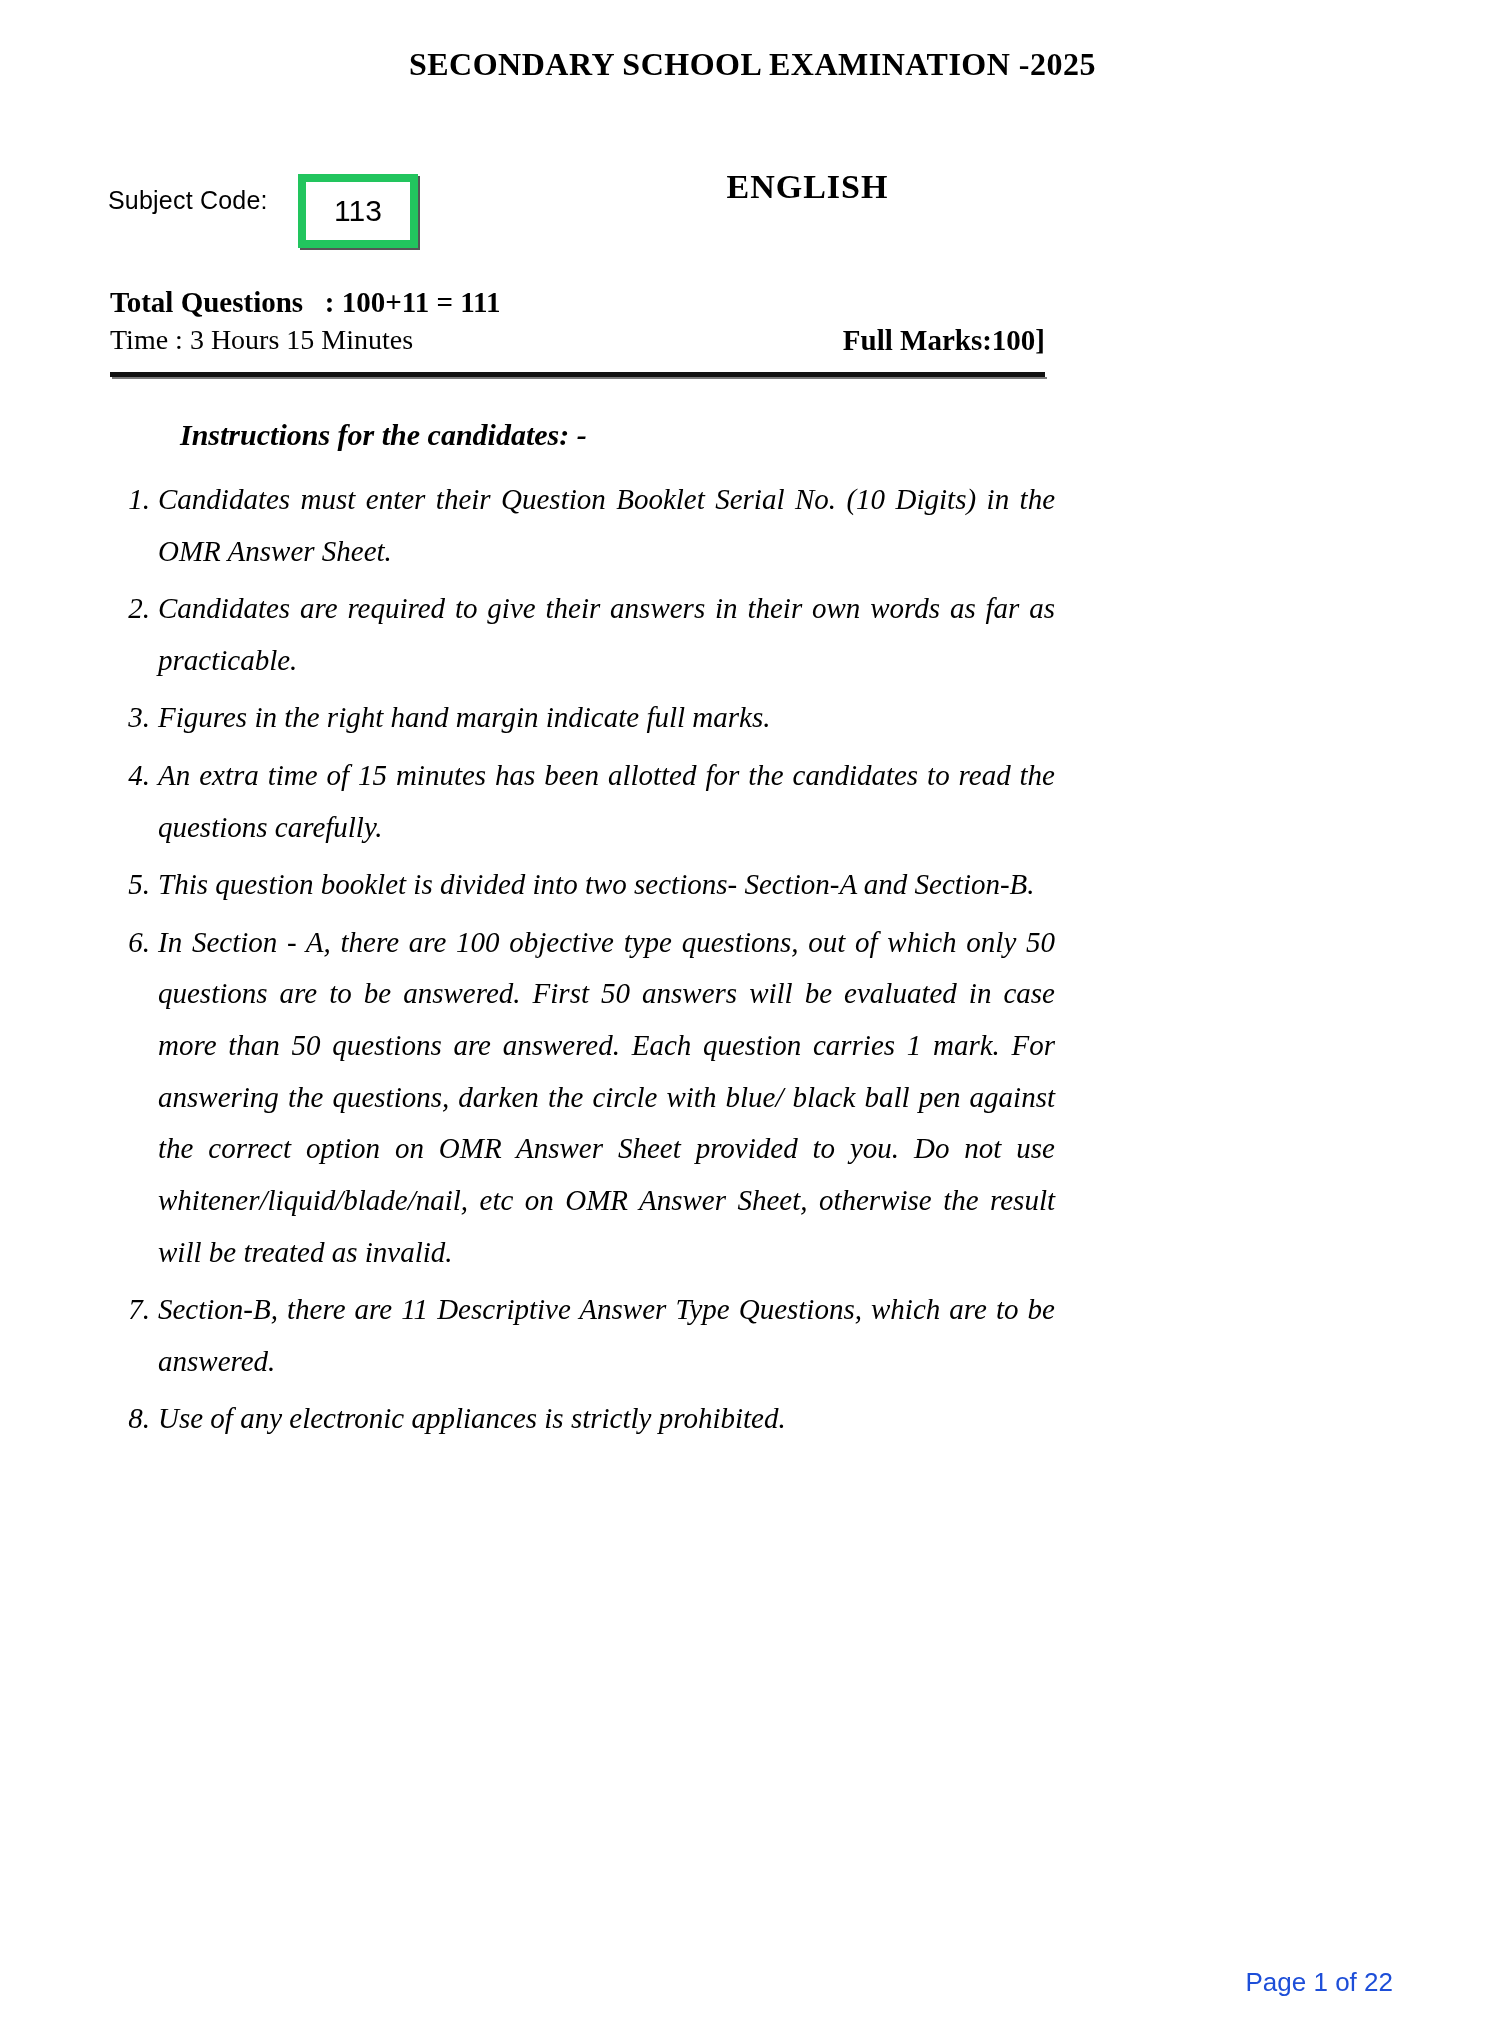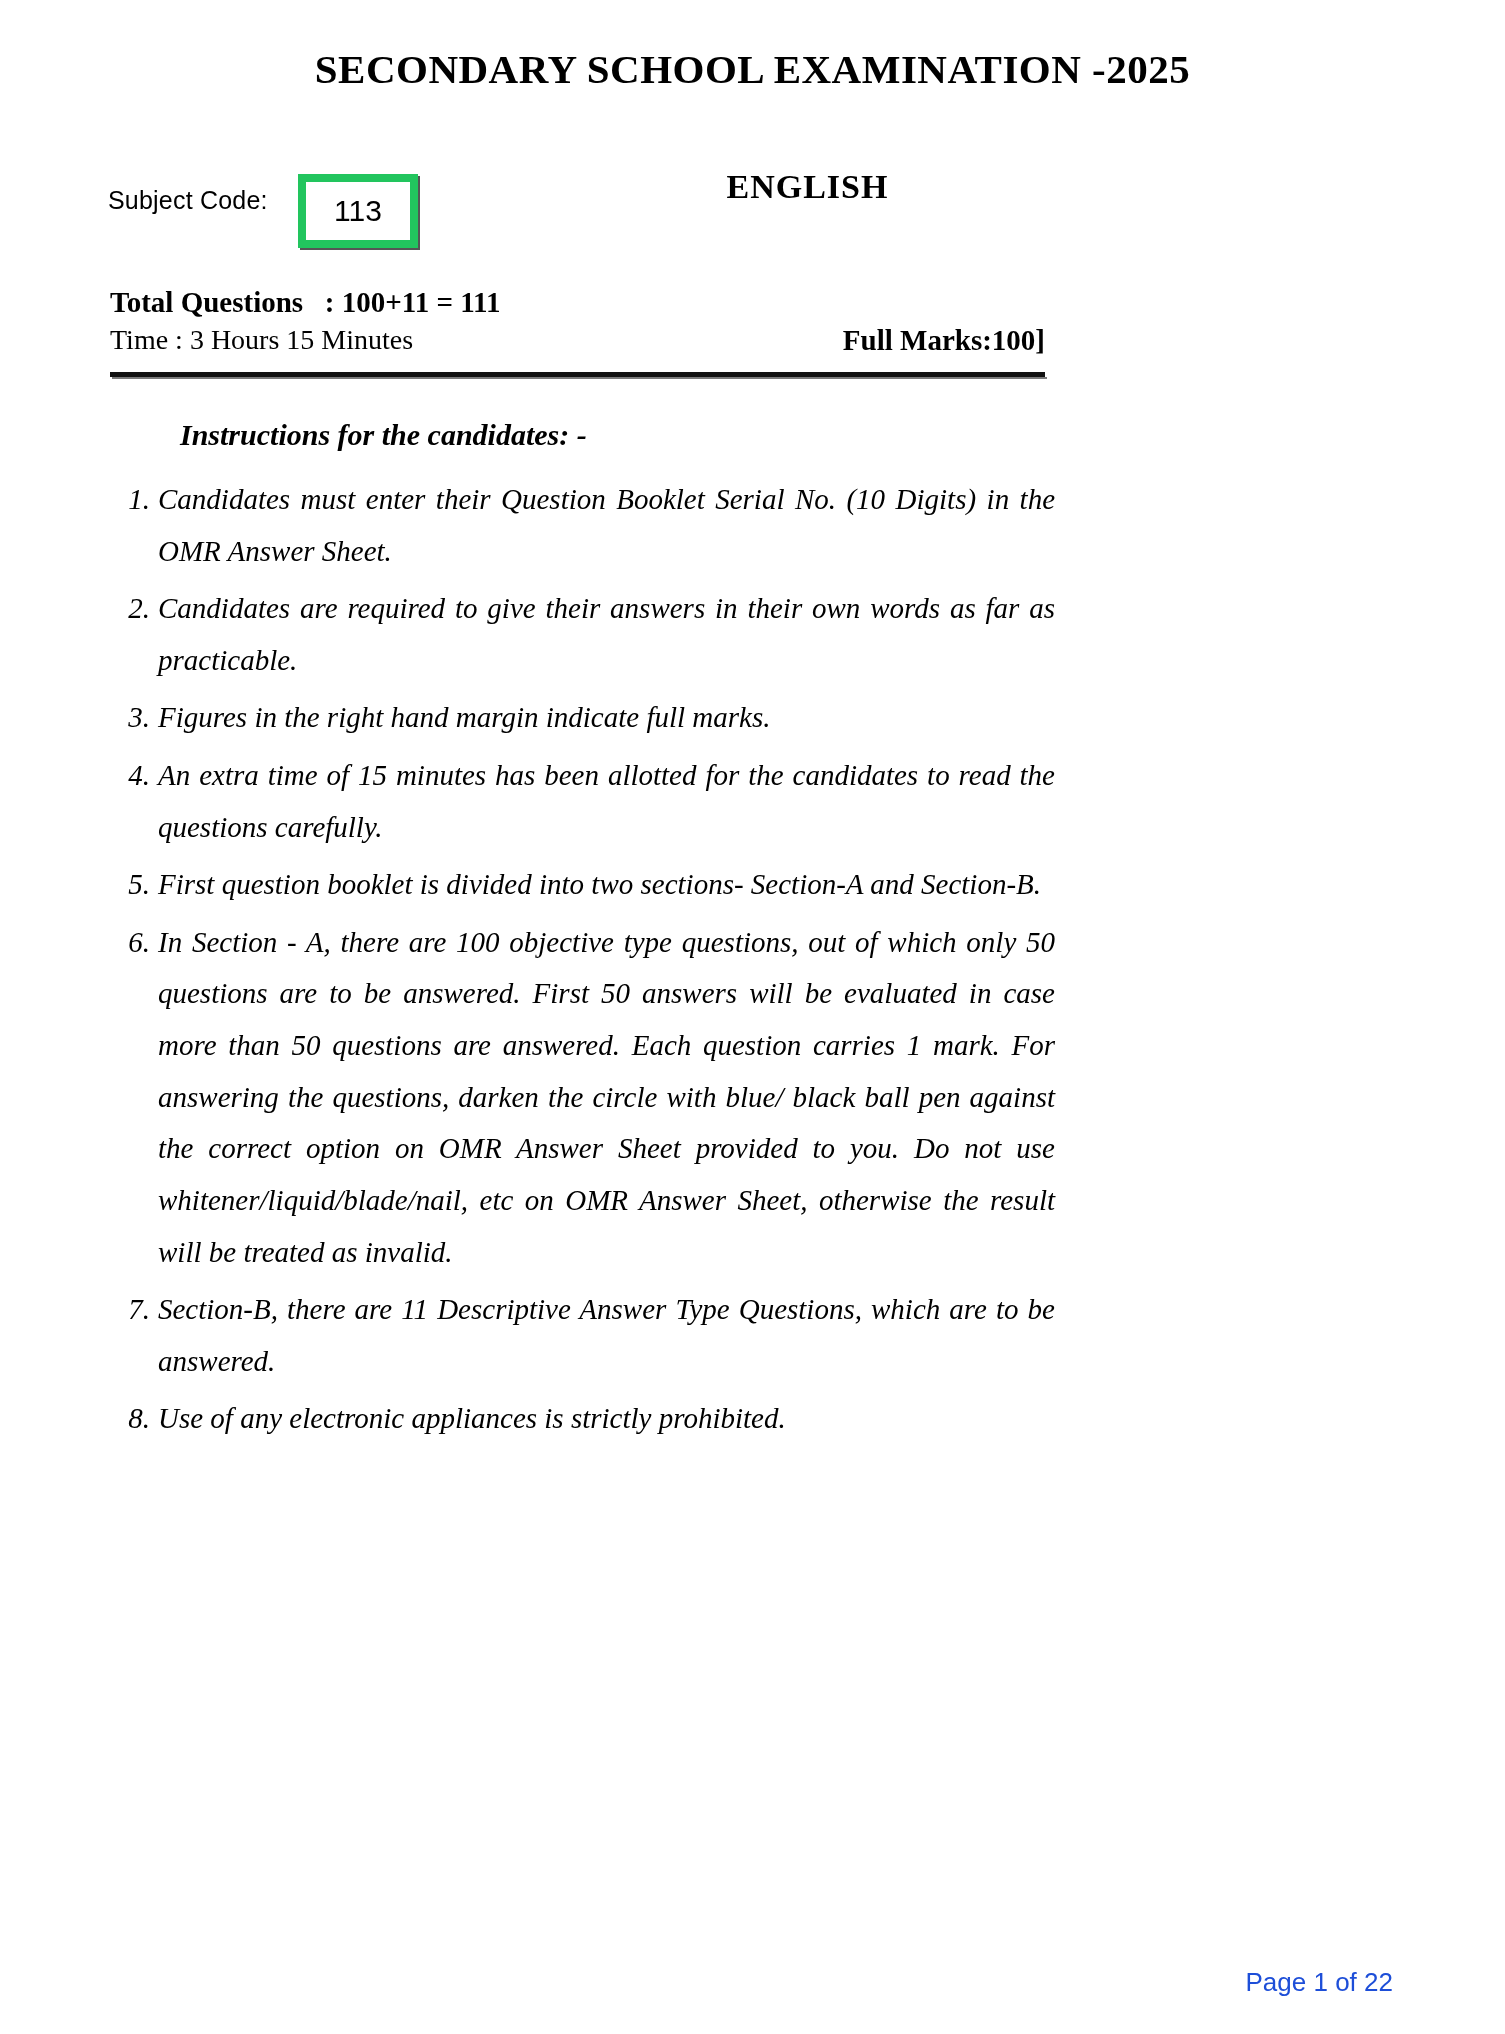--- a/index.html
+++ b/index.html
@@ -28,21 +28,21 @@
   .header-block {
     position: absolute;
     left: 0;
     top: 48px;
     width: 1505px;
     text-align: center;
   }
   .exam-title {
     font-family: "Liberation Serif", "DejaVu Serif", serif;
     font-weight: bold;
-    font-size: 41px;
+    font-size: 32px;
     letter-spacing: 0.5px;
     line-height: 1.05;
     margin: 0;
     padding: 0;
     white-space: nowrap;
   }
   .exam-subtitle {
     font-family: "Liberation Serif", "DejaVu Serif", serif;
     font-weight: bold;
     font-size: 31px;
@@ -249,21 +249,21 @@
       <li class="justify">
         <span class="num">3.</span>
         <span class="body">Figures in the right hand margin indicate full marks.</span>
       </li>
       <li class="justify">
         <span class="num">4.</span>
         <span class="body">An extra time of 15 minutes has been allotted for the candidates to read the questions carefully.</span>
       </li>
       <li class="justify">
         <span class="num">5.</span>
-        <span class="body">First question booklet is divided into two sections- Section-A  and Section-B.</span>
+        <span class="body">This question booklet is divided into two sections- Section-A  and Section-B.</span>
       </li>
       <li class="justify">
         <span class="num">6.</span>
         <span class="body">In Section - A, there are 100 objective type questions, out of which only 50 questions are to be answered. First 50 answers will be evaluated in case more than 50 questions are answered. Each question carries 1 mark. For answering the questions, darken the circle with blue/ black ball pen against the correct option on OMR Answer Sheet provided to you. Do not use whitener/liquid/blade/nail, etc on OMR Answer Sheet, otherwise the result will be treated as invalid.</span>
       </li>
       <li class="justify">
         <span class="num">7.</span>
         <span class="body">Section-B, there are 11 Descriptive Answer Type Questions, which are to be answered.</span>
       </li>
       <li>

